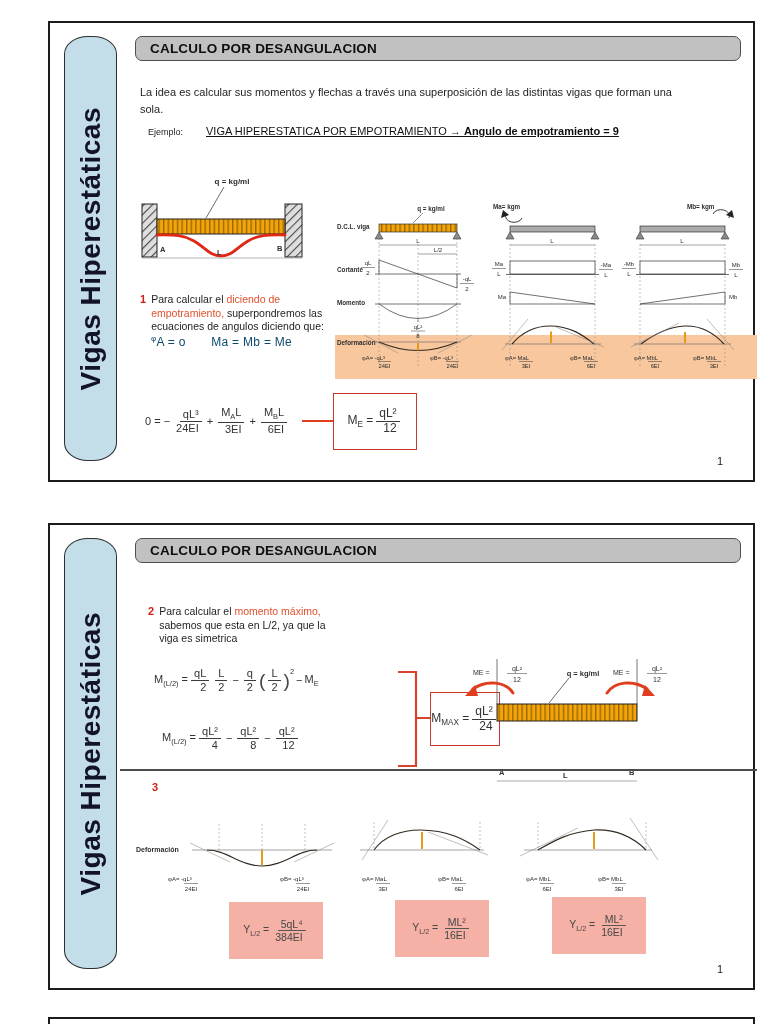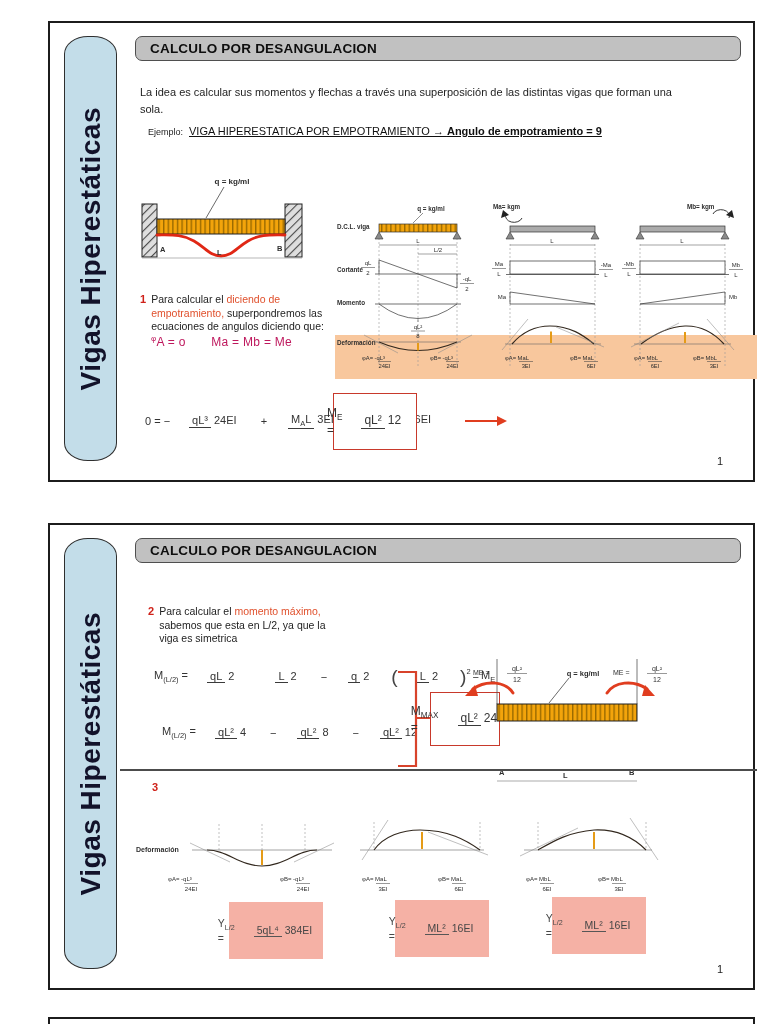--- a/index.html
+++ b/index.html
@@ -9,33 +9,33 @@
 .slide{position:absolute;left:48px;width:707px;background:#fff;border:2px solid #1c1c1c}
 .slide1{top:21px;height:461px}
 .slide2{top:523px;height:467px}
 .slide3{top:1017px;height:30px;border-bottom:none}
 .tab{position:absolute;left:14px;top:13px;width:53px;background:#c3dde9;border:1.7px solid #2e2e2e;border-radius:24px/18px;display:flex;align-items:center;justify-content:center}
 .tab.t1{height:425px}.tab.t2{height:431px}
 .tab-text{writing-mode:vertical-rl;transform:rotate(180deg);font-size:28px;font-weight:600;color:#12122a;letter-spacing:.5px;white-space:nowrap}
 .hdr{position:absolute;left:85px;top:13px;width:606px;height:25px;background:#c1c1c1;border:1.8px solid #4f4f4f;border-radius:7px;display:flex;align-items:center;padding-left:14px}
 .hdr span{font-size:13.5px;font-weight:bold;color:#0e0e0e;letter-spacing:.2px}
 .intro{position:absolute;left:90px;top:61px;width:545px;font-size:11px;line-height:1.5;color:#1e1e1e}
-.example{position:absolute;left:98px;top:102px;display:flex;align-items:baseline;gap:6px}
+.example{position:absolute;left:98px;top:102px;display:flex;align-items:baseline;gap:23px}
 .ex-label{font-size:9px;color:#1e1e1e}
 .ex-body{font-size:11px;color:#101010;text-decoration:underline}
 .ex-body b{font-weight:bold}
 .note{position:absolute;display:flex;gap:5px}
 .rednum{color:#cf2119;font-weight:bold;font-size:11px;line-height:1.2}
 .note p{font-size:10.5px;line-height:1.3;color:#1d1d1d}
 .redtx{color:#e0502c}
 .note1{left:90px;top:270px;width:208px}
-.cond{position:absolute;left:101px;top:311px;font-size:12px;color:#be185d;letter-spacing:.3px;white-space:pre}
+.cond{position:absolute;left:101px;top:311px;font-size:12px;color:#0c4a6e;letter-spacing:.3px;white-space:pre}
 .phiSup{font-size:8px;vertical-align:super}
 .eqrow{position:absolute;left:95px;top:374px;height:48px;display:flex;align-items:center;font-size:11px;color:#333}
-.frac{display:inline-flex;align-items:flex-start;line-height:1.15;margin:0 19px;text-align:center}
+.frac{display:inline-flex;flex-direction:column;align-items:flex-end;line-height:1.15;margin:0 3px;text-align:center}
 .frac .num{padding:0 3px;border-bottom:1.1px solid #3a3a3a}
 .frac .den{padding:0 3px}
 .op{margin:0 2px}
 sub{font-size:68%}
 sup{font-size:68%}
 .resbox{position:absolute;border:1.7px solid #c8392b;background:#fff;display:flex;align-items:center;justify-content:center;font-size:12px;color:#333}
 .resbox1{left:283px;top:370px;width:84px;height:57px}
 .resbox2{left:380px;top:167px;width:70px;height:54px}
 .pageno{position:absolute;right:30px;bottom:13px;font-size:11px;color:#222}
 .note2{left:98px;top:80px;width:182px}

